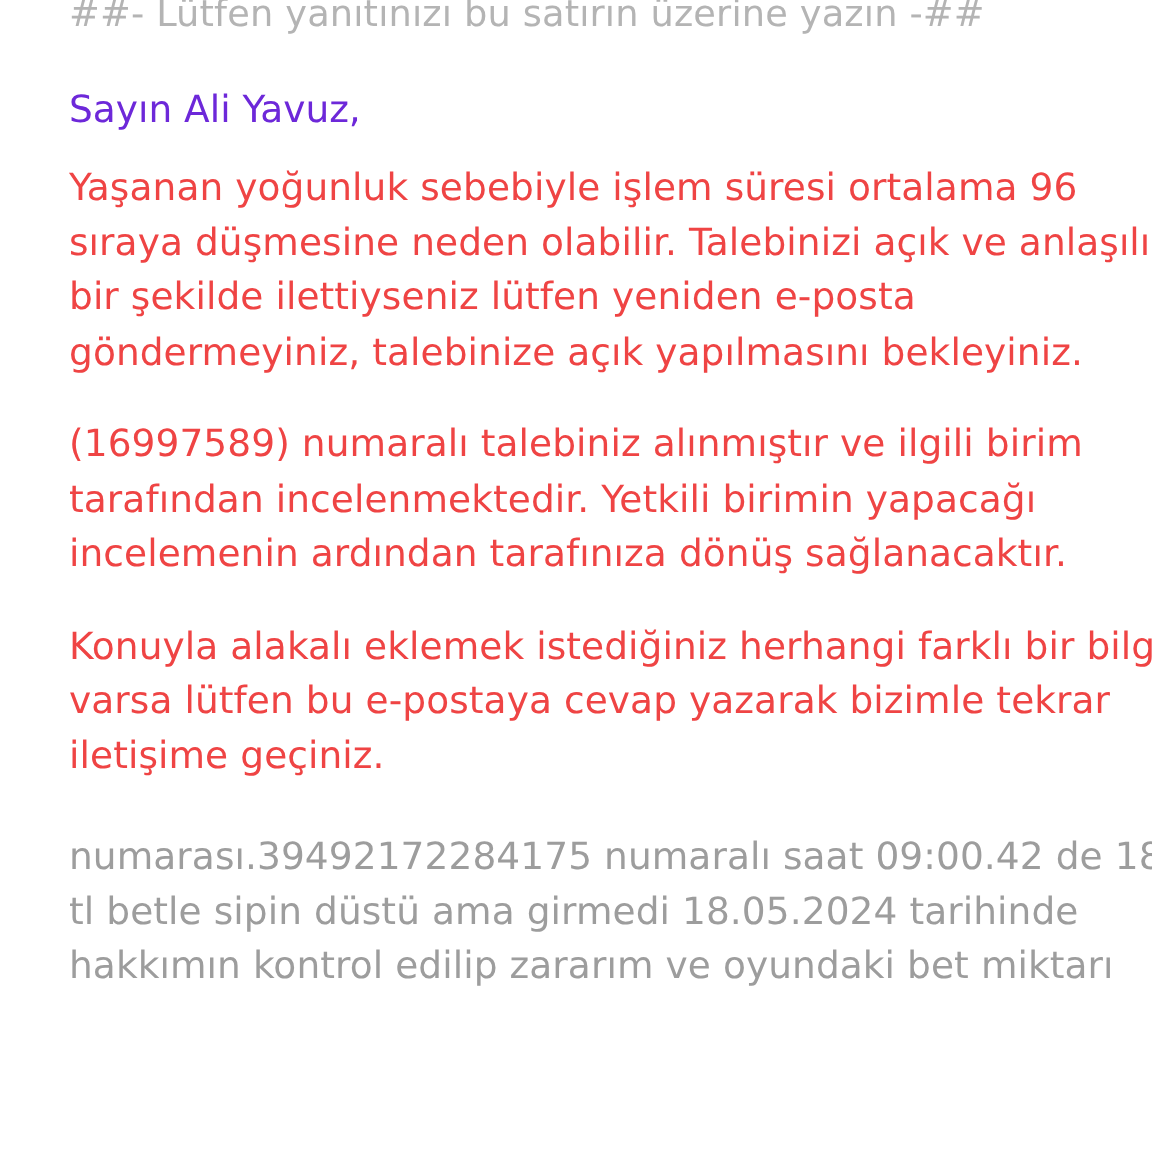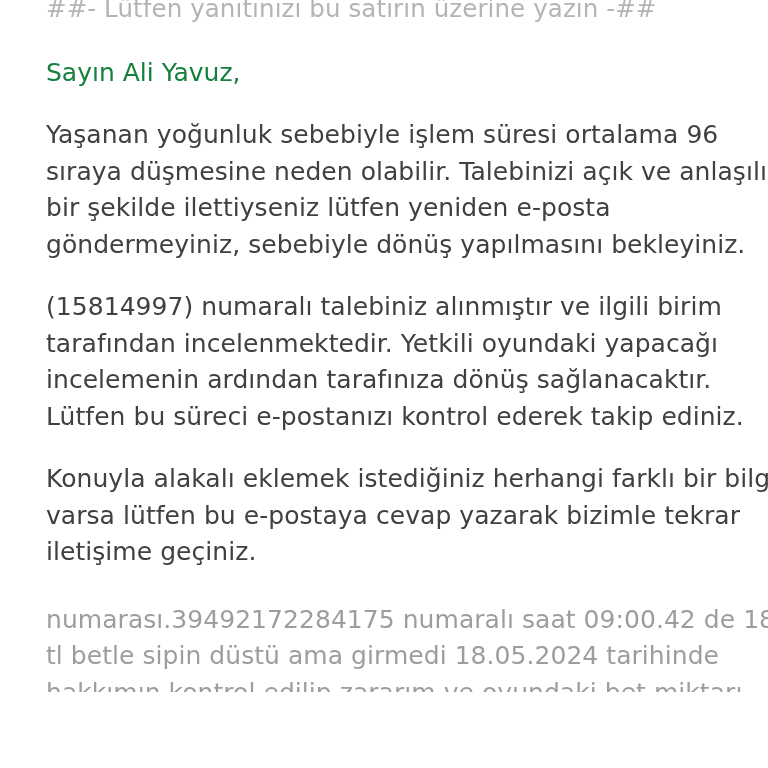--- a/index.html
+++ b/index.html
@@ -36,29 +36,29 @@
     font-size: 24.5px;
     line-height: 36px;
     color: #b4b4b4;
     letter-spacing: 0.1px;
     white-space: nowrap;
   }
 
   .greeting {
     font-size: 25px;
     line-height: 36px;
-    color: #15803d;
+    color: #6d28d9;
     margin-top: 28px;
   }
 
   .body-paragraph {
     font-size: 25px;
     line-height: 36.5px;
-    color: #404040;
-    margin-top: 26px;
+    color: #ef4444;
+    margin-top: 16px;
     letter-spacing: 0.05px;
   }
 
   .quoted-paragraph {
     font-size: 25px;
     line-height: 36.5px;
     color: #9d9d9d;
     margin-top: 31px;
     letter-spacing: 0.05px;
   }
@@ -75,28 +75,27 @@
   <div id="email-body">
 
     <div class="reply-separator">##- Lütfen yanıtınızı bu satırın üzerine yazın -##</div>
 
     <div class="greeting">Sayın Ali Yavuz,</div>
 
     <p class="body-paragraph">
       <span class="para-line">Yaşanan yoğunluk sebebiyle işlem süresi ortalama 96</span>
       <span class="para-line">sıraya düşmesine neden olabilir. Talebinizi açık ve anlaşılır</span>
       <span class="para-line">bir şekilde ilettiyseniz lütfen yeniden e-posta</span>
-      <span class="para-line">göndermeyiniz, sebebiyle dönüş yapılmasını bekleyiniz.</span>
+      <span class="para-line">göndermeyiniz, talebinize açık yapılmasını bekleyiniz.</span>
     </p>
 
     <p class="body-paragraph">
-      <span class="para-line">(15814997) numaralı talebiniz alınmıştır ve ilgili birim</span>
-      <span class="para-line">tarafından incelenmektedir. Yetkili oyundaki yapacağı</span>
+      <span class="para-line">(16997589) numaralı talebiniz alınmıştır ve ilgili birim</span>
+      <span class="para-line">tarafından incelenmektedir. Yetkili birimin yapacağı</span>
       <span class="para-line">incelemenin ardından tarafınıza dönüş sağlanacaktır.</span>
-      <span class="para-line">Lütfen bu süreci e-postanızı kontrol ederek takip ediniz.</span>
     </p>
 
     <p class="body-paragraph">
       <span class="para-line">Konuyla alakalı eklemek istediğiniz herhangi farklı bir bilgi</span>
       <span class="para-line">varsa lütfen bu e-postaya cevap yazarak bizimle tekrar</span>
       <span class="para-line">iletişime geçiniz.</span>
     </p>
 
     <p class="quoted-paragraph">
       <span class="para-line">numarası.39492172284175 numaralı saat 09:00.42 de 18</span>

